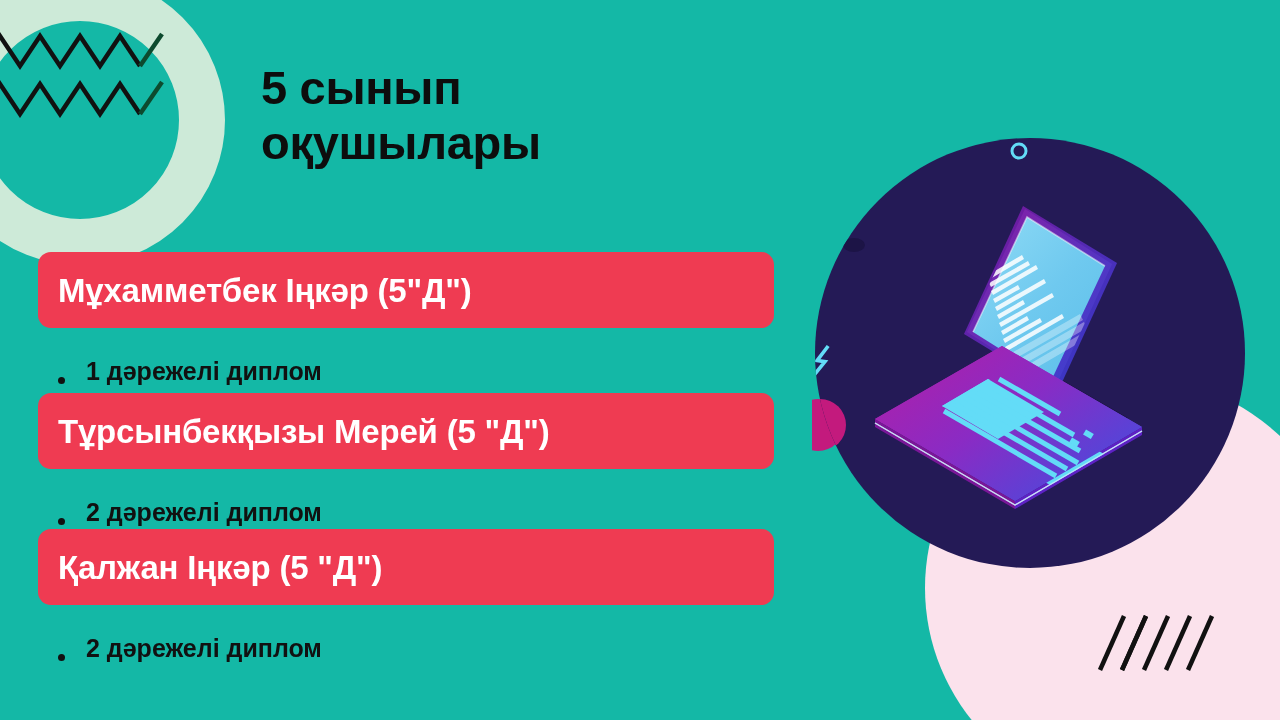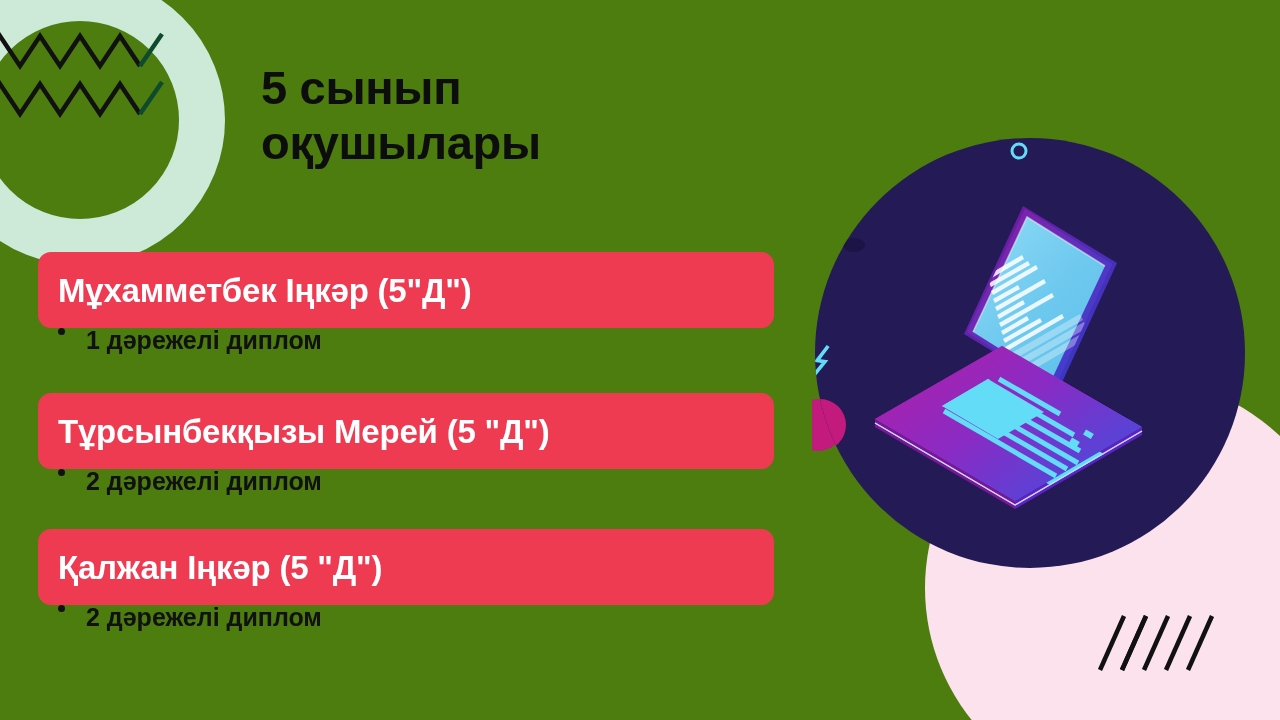--- a/index.html
+++ b/index.html
@@ -3,21 +3,21 @@
 <meta charset="utf-8">
 <style>
   html,body{margin:0;padding:0;}
   body{
     width:1280px;height:720px;
     background:#ffffff;
     font-family:"Liberation Sans","DejaVu Sans",sans-serif;
     overflow:hidden;
     position:relative;
   }
-  #slide{position:absolute;left:0;top:0;width:1280px;height:720px;overflow:hidden;background:#4d7c0f;text-decoration:underline;}
+  #slide{position:absolute;left:0;top:0;width:1280px;height:720px;overflow:hidden;background:#14b8a6;text-decoration:underline;}
 
   
   .deco{position:absolute;pointer-events:none;}
 
   
   #mint-ring{
     left:-65px;top:-25px;width:290px;height:290px;
     border-radius:50%;
     border:46px solid #cdead8;
     box-sizing:border-box;
@@ -65,21 +65,21 @@
   .banner-label{
     color:#ffffff;
     font-size:33px;
     font-weight:bold;
     letter-spacing:-0.2px;
     line-height:1;
     white-space:nowrap;
   }
 
   .bullet-row{
-    display:flex;align-items:flex-start;
+    display:flex;align-items:flex-end;
     height:56px;
     padding-left:20px;
     box-sizing:border-box;
   }
   .bullet-dot{
     width:7px;height:7px;border-radius:50%;
     background:#111;
     flex:0 0 auto;
     margin-right:21px;
   }

